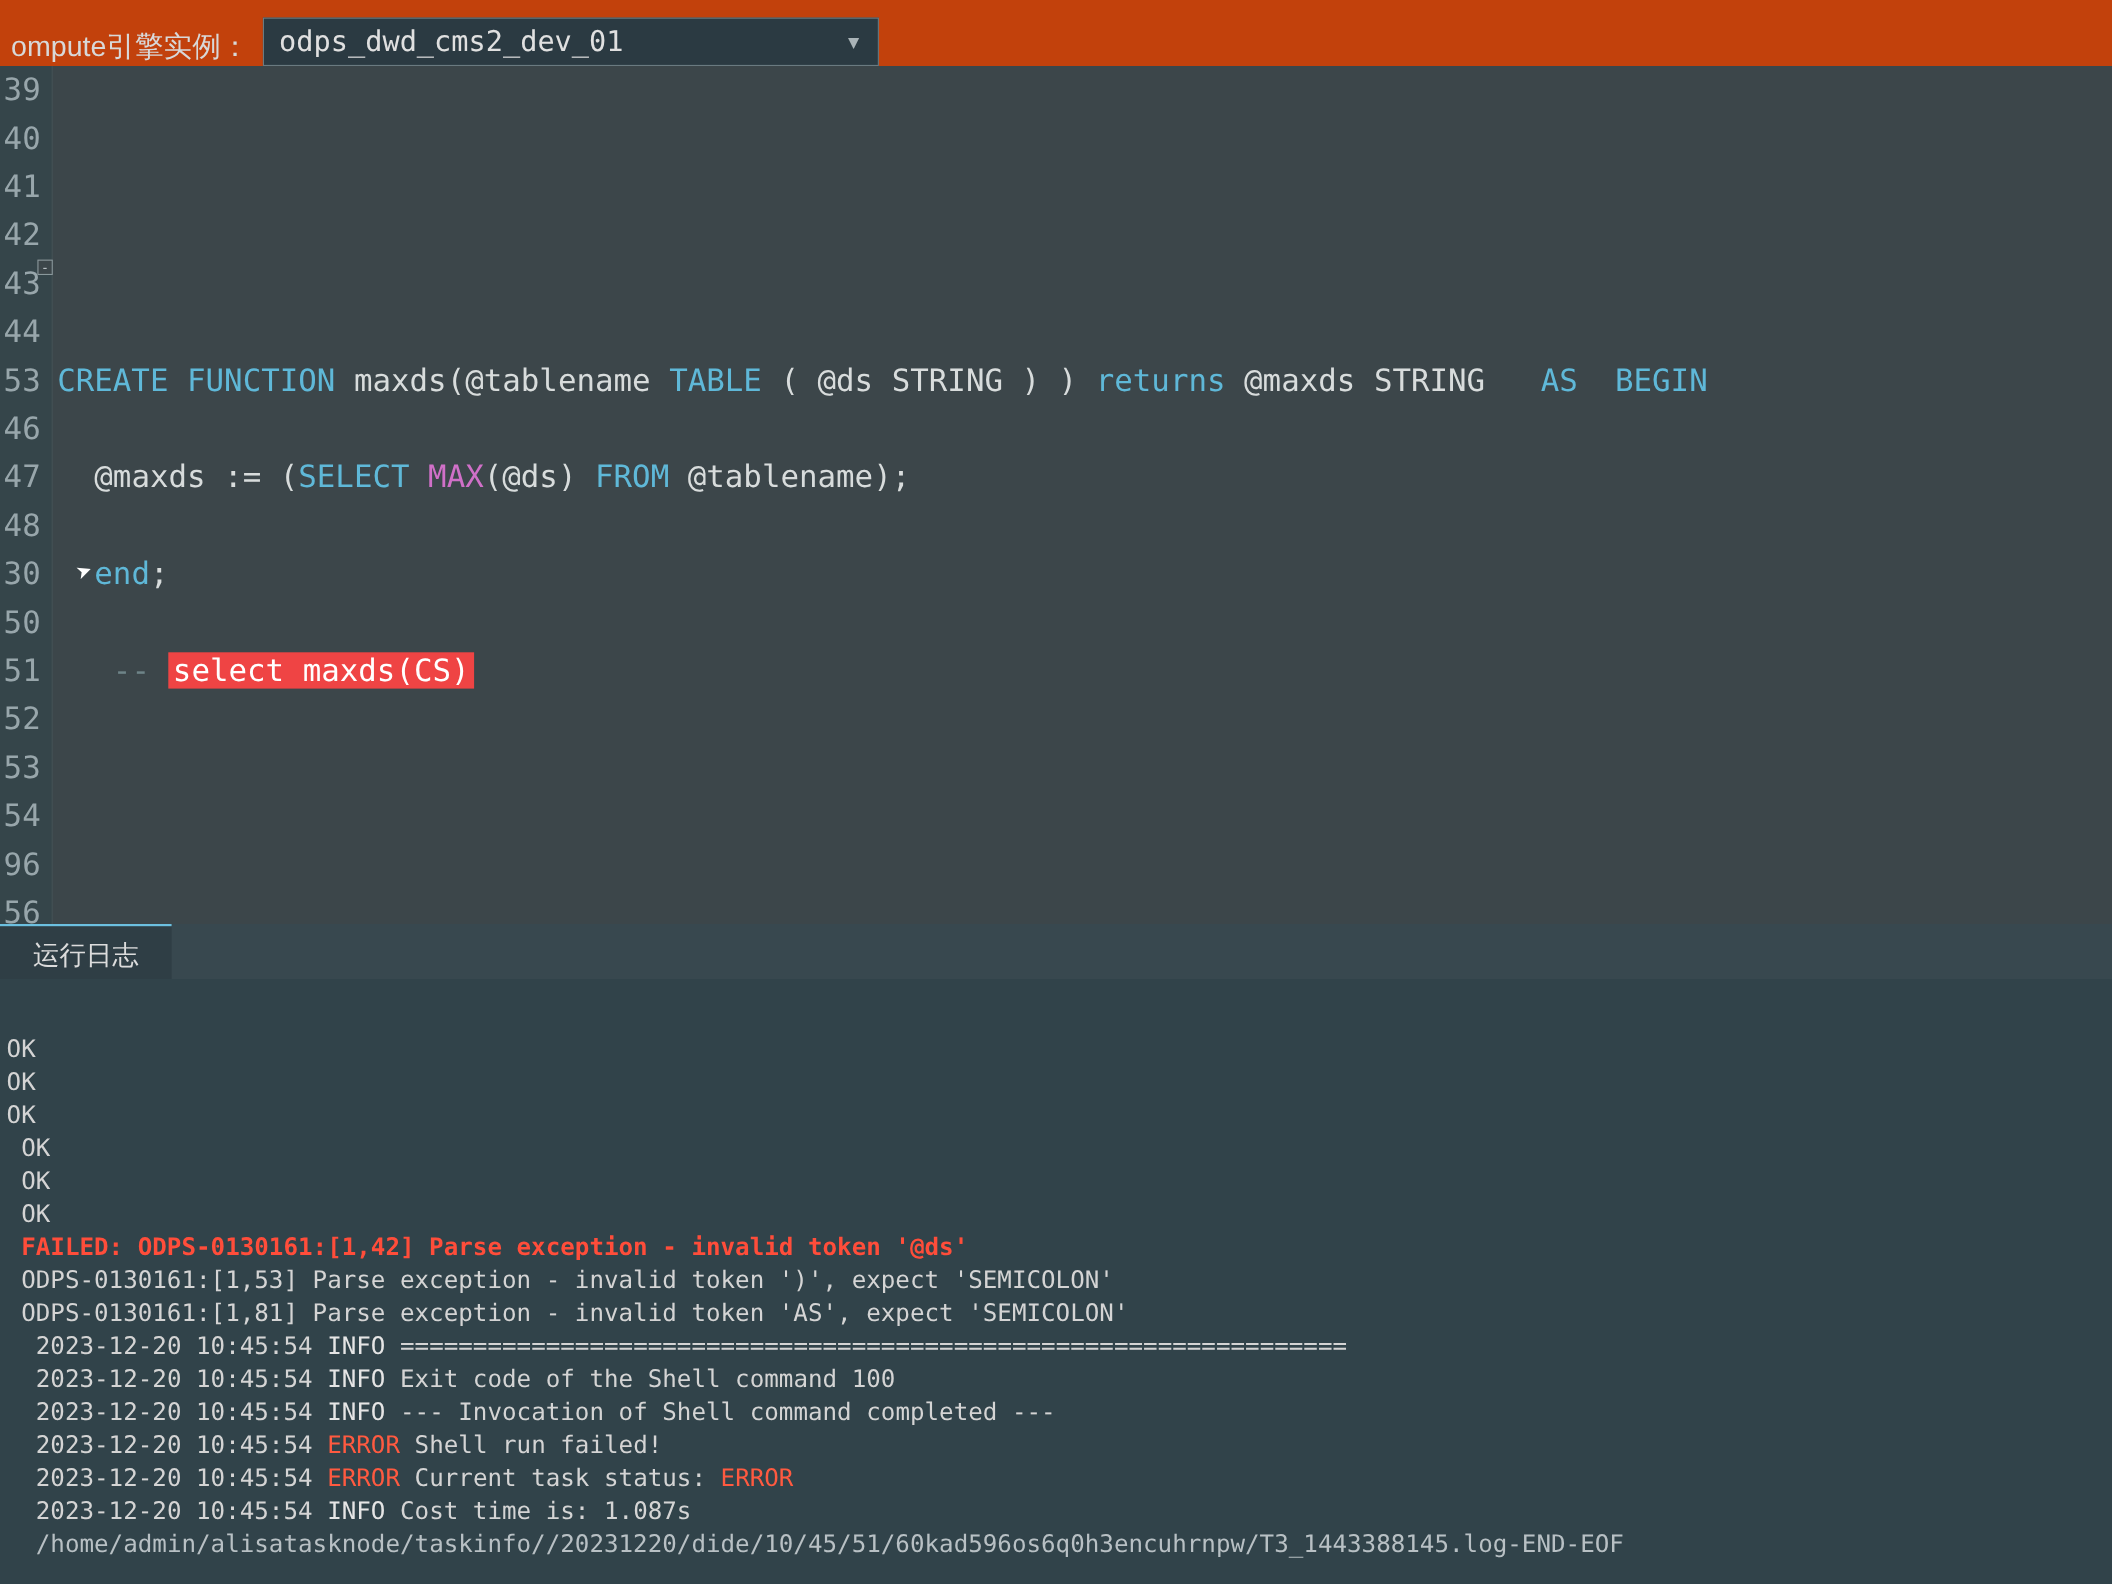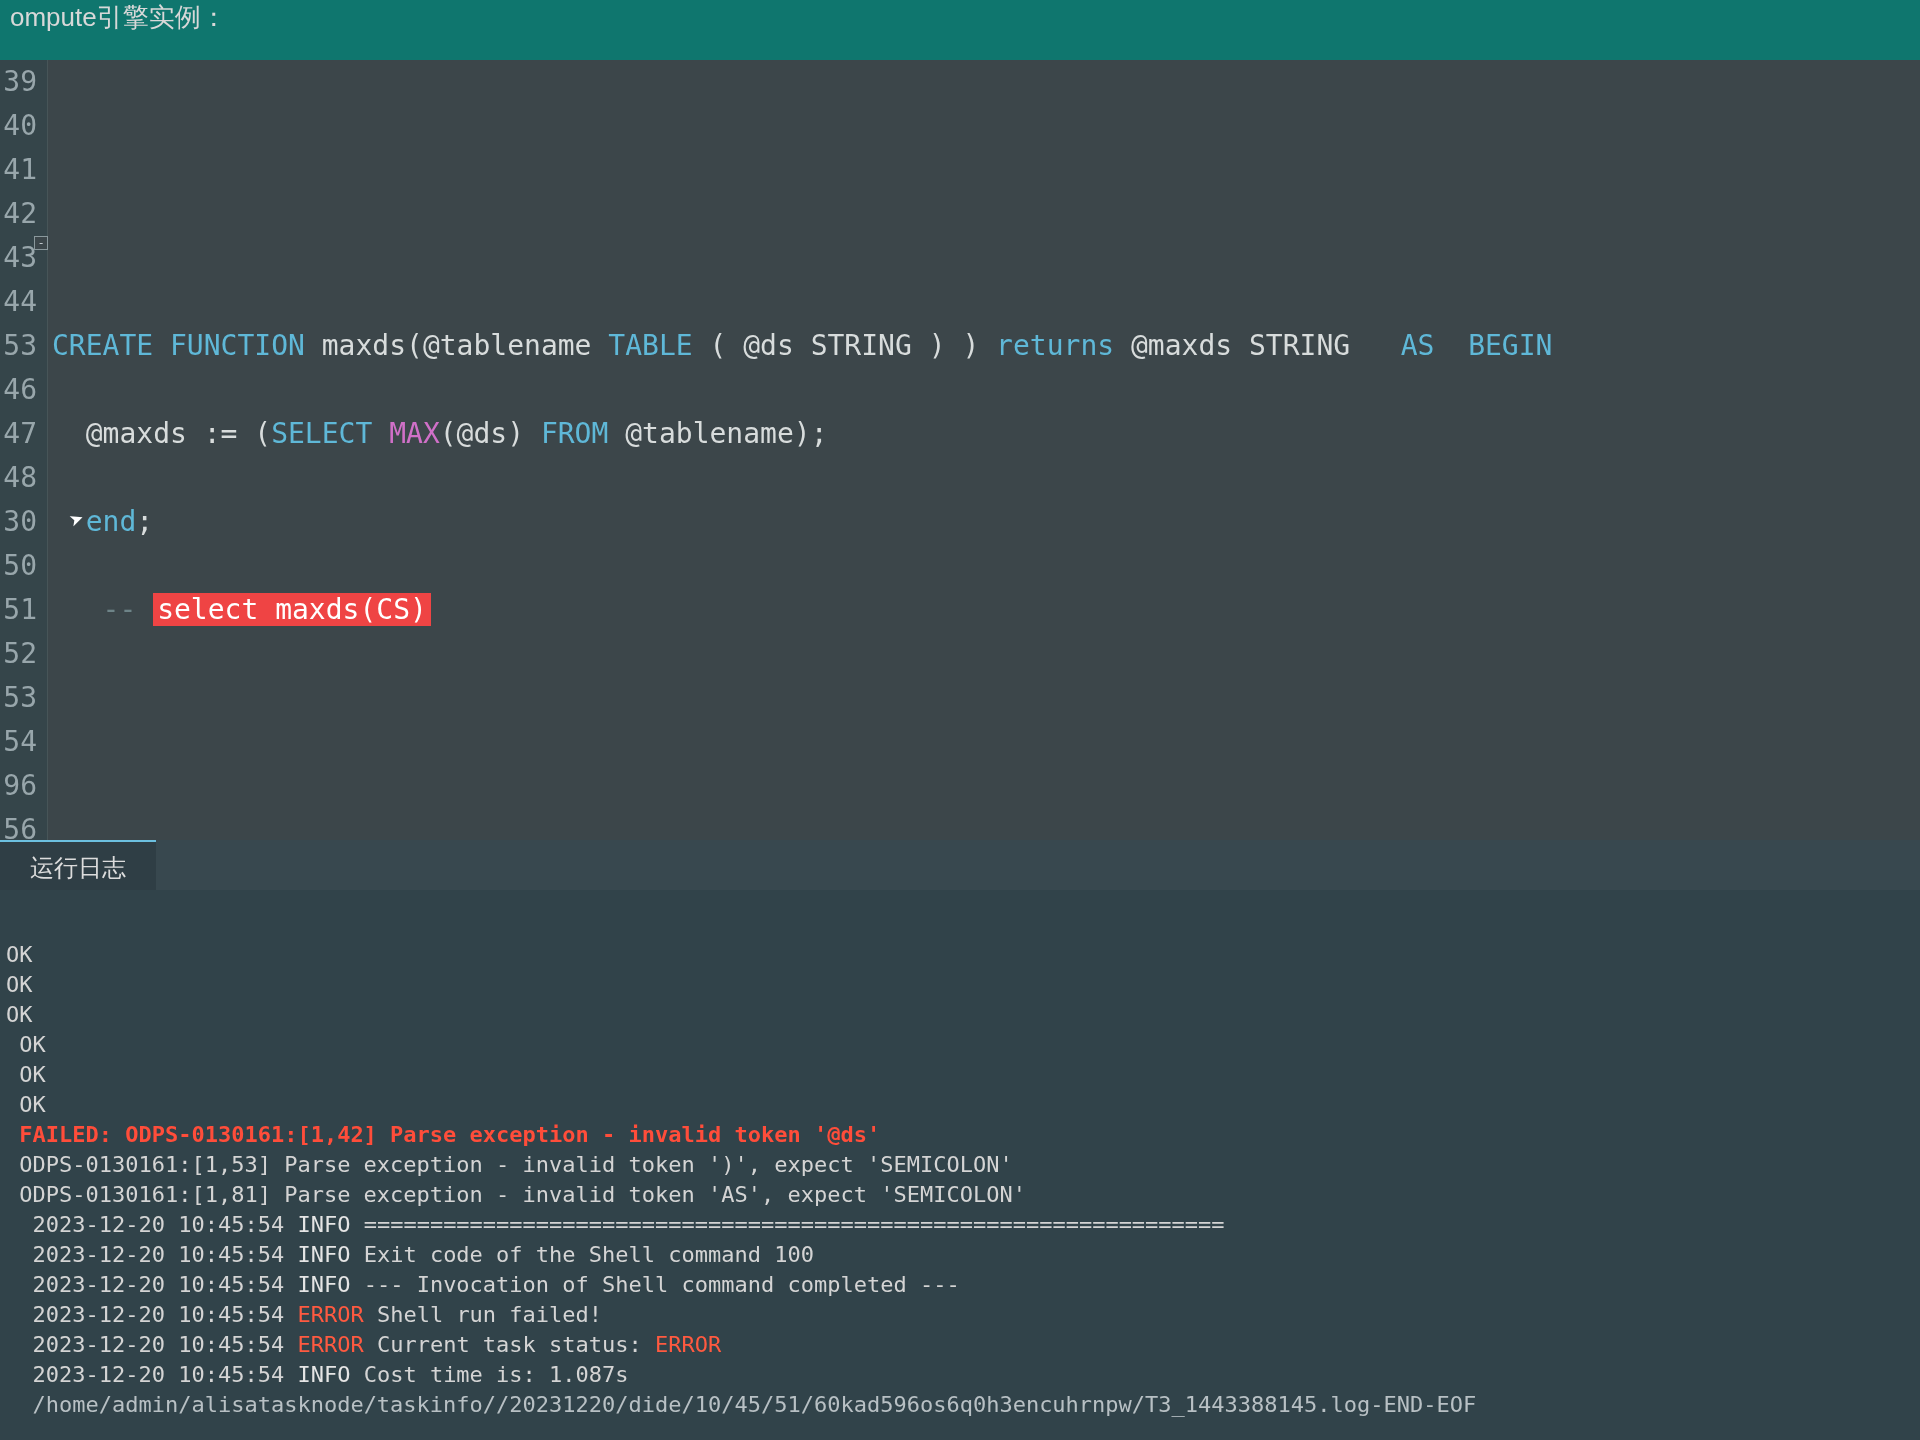--- a/index.html
+++ b/index.html
@@ -7,23 +7,23 @@
     width: 1920px;
     height: 1440px;
     background: #3a4a50;
     font-family: "Consolas", "Monaco", monospace;
     overflow: hidden;
     color: #d0d0d0;
   }
 
   .topbar {
     height: 60px;
-    background: #0f766e;
-    display: flex;
-    align-items: flex-start;
+    background: #c2410c;
+    display: flex;
+    align-items: flex-end;
     padding: 0 10px;
     gap: 12px;
   }
   .topbar-label {
     color: #d8d8d8;
     font-size: 26px;
     font-family: "Microsoft YaHei", sans-serif;
   }
   .engine-select {
     width: 560px;
@@ -131,20 +131,24 @@
   .log-failed { color: #ff4d3a; font-weight: bold; }
   .log-error { color: #ff5a40; }
   .log-info { color: #e5e5e5; }
   .log-path { color: #b8c0c4; }
 </style>
 </head>
 <body>
 
 <div class="topbar">
   <span class="topbar-label">ompute引擎实例：</span>
+  <div class="engine-select">
+    <span>odps_dwd_cms2_dev_01</span>
+    <span class="chev">▾</span>
+  </div>
 </div>
 
 <div class="editor-area">
   <div class="gutter">
     <div>39</div>
       <div>40</div>
       <div>41</div>
       <div>42</div>
       <div>43</div>
       <div>44</div>

